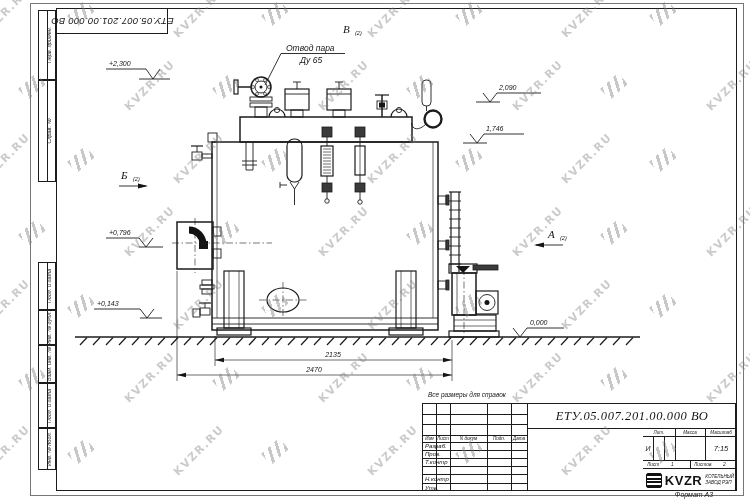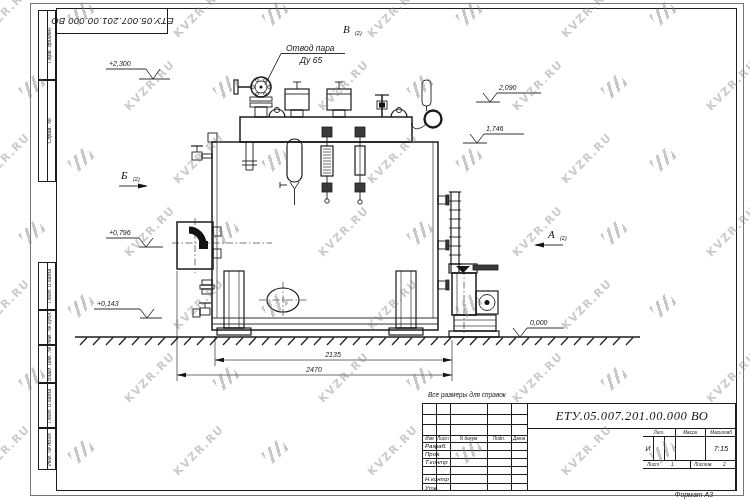--- a/index.html
+++ b/index.html
@@ -483,20 +483,28 @@
     <div class="cell c-center" style="left:252px;top:24px;width:30px;height:8px;font-size:4.6px;">Масса</div>
     <div class="cell c-center" style="left:282px;top:24px;width:32px;height:8px;font-size:4.6px;">Масштаб</div>
     <div class="cell c-center" style="left:220px;top:32px;width:10px;height:24px;font-size:7px;">И</div>
     <div class="cell c-center" style="left:282px;top:32px;width:32px;height:24px;font-size:7.5px;">7:15</div>
 
     <div class="cell" style="left:224px;top:56px;width:20px;height:8px;font-size:4.8px;">Лист</div>
     <div class="cell" style="left:248px;top:56px;width:10px;height:8px;font-size:4.8px;">1</div>
     <div class="cell" style="left:271px;top:56px;width:24px;height:8px;font-size:4.8px;">Листов</div>
     <div class="cell" style="left:300px;top:56px;width:10px;height:8px;font-size:4.8px;">2</div>
 
+    <div class="logo-cell">
+      <span class="kvzr-icon"></span>
+      <span class="kvzr-word">KVZR</span>
+      <span class="kvzr-sub">
+        <span>КОТЕЛЬНЫЙ</span><br>
+        <span>ЗАВОД РЭП</span>
+      </span>
+    </div>
   </div>
 
   <div class="format-note">Формат А3</div>
 
   <div id="watermarks">
       <span class="wm-text" style="left: -28px; top: 6px;">KVZR.RU</span>
       <span class="wm-icon" style="left: 69px; top: 6px;"></span>
       <span class="wm-text" style="left: 166px; top: 6px;">KVZR.RU</span>
       <span class="wm-icon" style="left: 263px; top: 6px;"></span>
       <span class="wm-text" style="left: 360px; top: 6px;">KVZR.RU</span>

